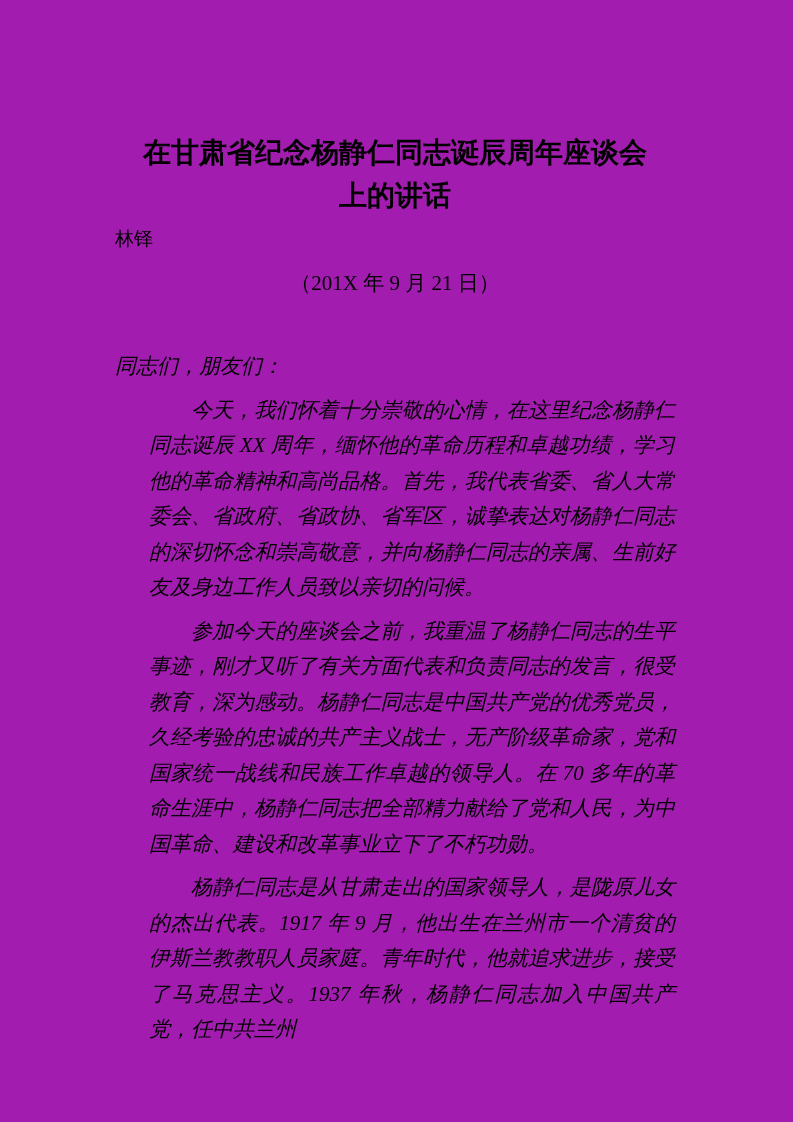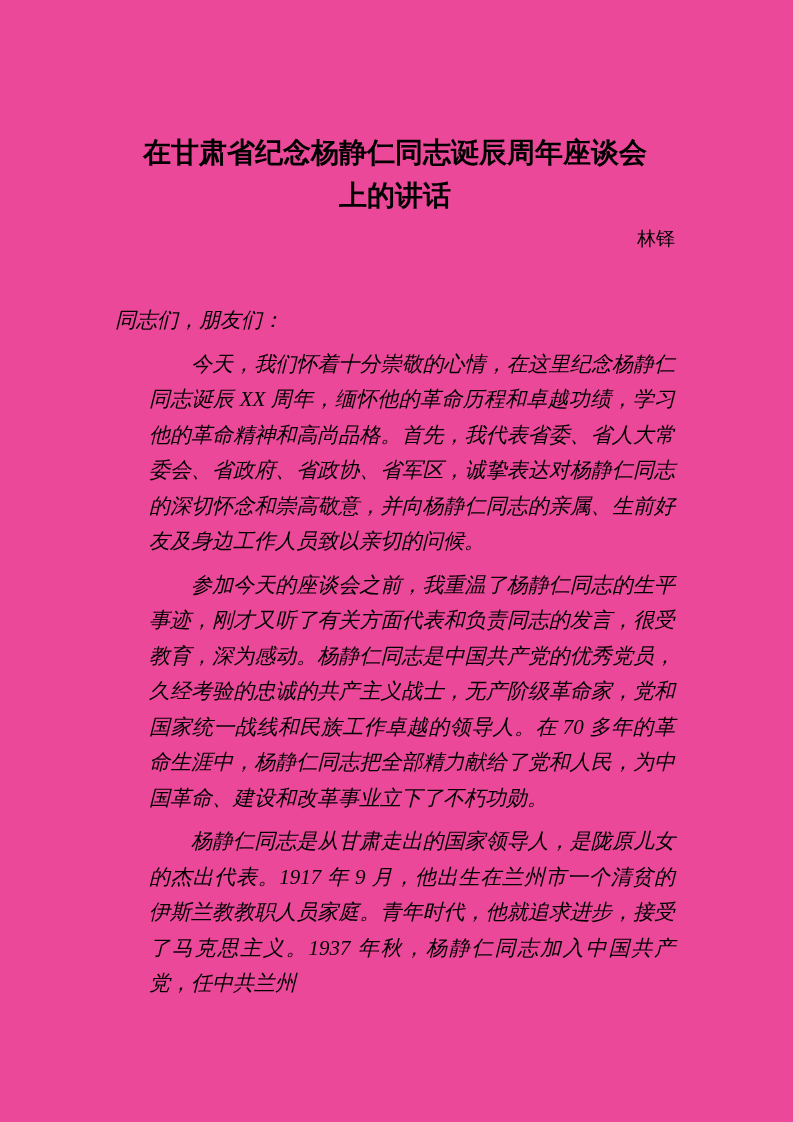--- a/index.html
+++ b/index.html
@@ -5,39 +5,39 @@
   html, body {
     margin: 0;
     padding: 0;
     background: #ffffff;
   }
   .page {
     position: relative;
     width: 793px;
     height: 1122px;
     margin: 0 auto;
-    background: #ec4899;
+    background: #a21caf;
     color: #000000;
     box-sizing: border-box;
     padding: 131px 118px 0 115px;
     font-family: "Liberation Serif", "DejaVu Serif", serif;
     overflow: hidden;
   }
   .doc-title {
     font-size: 28px;
     font-weight: bold;
     line-height: 43px;
     text-align: center;
     max-width: 18.5em;   
     margin: 0 auto;
   }
   .doc-author {
     font-size: 19px;
     line-height: 43px;
-    text-align: right;
+    text-align: left;
   }
   .doc-date {
     font-size: 21px;
     line-height: 46px;
     text-align: center;
   }
   .doc-body {
     margin-top: 43px;
     font-size: 21px;
     line-height: 35.5px;
@@ -54,20 +54,21 @@
 </style>
 </head>
 <body>
 
 <div class="page">
 
   <h1 class="doc-title">在甘肃省纪念杨静仁同志诞辰周年座谈会上的讲话</h1>
 
   <div class="doc-author">林铎</div>
 
+  <div class="doc-date">（201X 年 9 月 21 日）</div>
 
   <div class="doc-body">
     <p class="salutation">同志们，朋友们：</p>
     <p class="indented">今天，我们怀着十分崇敬的心情，在这里纪念杨静仁同志诞辰 XX 周年，缅怀他的革命历程和卓越功绩，学习他的革命精神和高尚品格。首先，我代表省委、省人大常委会、省政府、省政协、省军区，诚挚表达对杨静仁同志的深切怀念和崇高敬意，并向杨静仁同志的亲属、生前好友及身边工作人员致以亲切的问候。</p>
     <p class="indented">参加今天的座谈会之前，我重温了杨静仁同志的生平事迹，刚才又听了有关方面代表和负责同志的发言，很受教育，深为感动。杨静仁同志是中国共产党的优秀党员，久经考验的忠诚的共产主义战士，无产阶级革命家，党和国家统一战线和民族工作卓越的领导人。在 70 多年的革命生涯中，杨静仁同志把全部精力献给了党和人民，为中国革命、建设和改革事业立下了不朽功勋。</p>
     <p class="indented">杨静仁同志是从甘肃走出的国家领导人，是陇原儿女的杰出代表。1917 年 9 月，他出生在兰州市一个清贫的伊斯兰教教职人员家庭。青年时代，他就追求进步，接受了马克思主义。1937 年秋，杨静仁同志加入中国共产党，任中共兰州</p>
   </div>
 
 </div>
 

